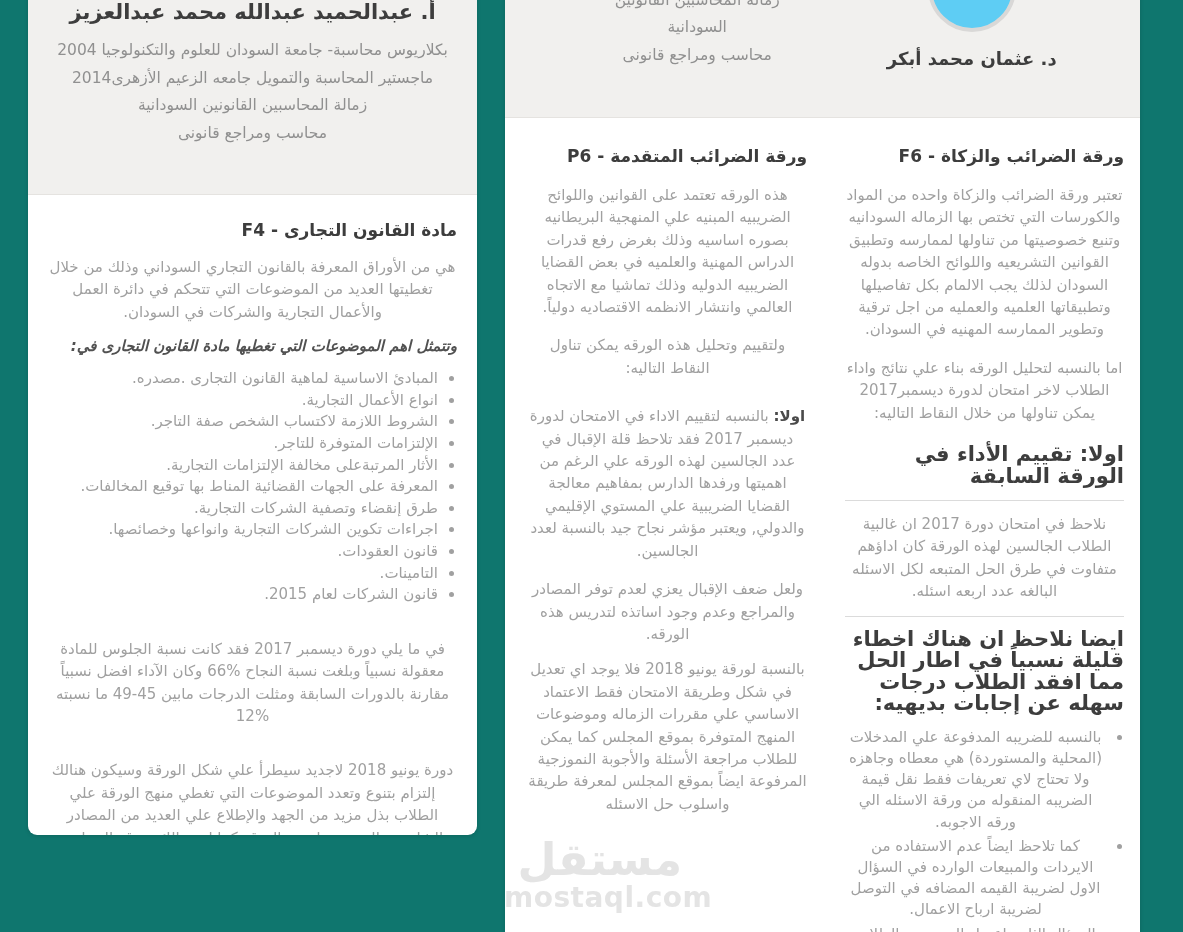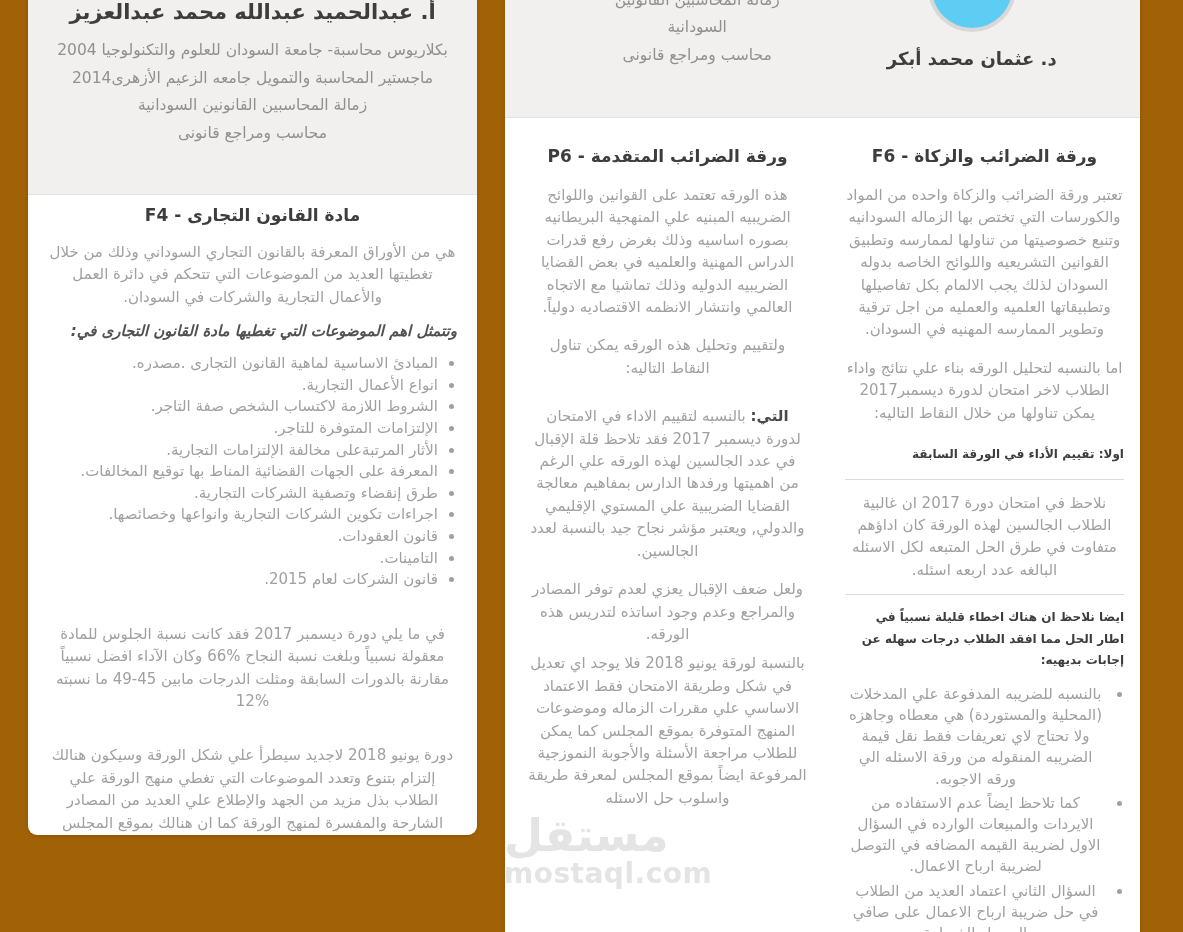--- a/index.html
+++ b/index.html
@@ -1,38 +1,38 @@
 <!DOCTYPE html>
 <html lang="ar" dir="rtl"><head>
 <meta charset="utf-8">
 <style>
   html,body{margin:0;padding:0;background:#f7f6f5;}
   .page{
     position:relative;width:1183px;height:932px;overflow:hidden;
-    background:#a16207;direction:rtl;
+    background:#0f766e;direction:rtl;
     font-family:"DejaVu Sans",sans-serif;
   }
   .card{
     position:absolute;background:#ffffff;border-radius:9px;
     box-shadow:0 1px 4px rgba(0,0,0,.14);overflow:hidden;
   }
   .card-head{background:#f1f0ee;border-bottom:1px solid #e5e3e0;}
 
   
   .card-left{left:28px;top:-162px;width:449px;height:997px;}
   .left-head{
     height:357px;box-sizing:border-box;display:flex;flex-direction:column;
     justify-content:flex-end;align-items:center;padding-bottom:47px;
   }
   .profile-name{font-weight:bold;color:#3d3d3d;margin:0;}
   .left-head .profile-name{font-size:21px;margin-bottom:13px;}
   .cred{font-size:15.5px;color:#909090;line-height:27.5px;margin:0;text-align:center;}
 
-  .left-body{padding:8px 20px 0;}
-  .sec-title{font-size:17px;font-weight:bold;color:#3d3d3d;margin:0;line-height:24px;text-align:center;}
+  .left-body{padding:23px 20px 0;}
+  .sec-title{font-size:17px;font-weight:bold;color:#3d3d3d;margin:0;line-height:24px;text-align:right;}
   .txt{font-size:15px;color:#a0a0a0;line-height:22.4px;margin:14px 0 0;text-align:center;}
   .lead{font-size:15px;font-weight:bold;color:#515151;line-height:22px;margin:12px 0 0;text-align:right;font-style:italic;}
   .list{margin:11px 0 4px;padding:0 19px 0 0;list-style:disc;}
   .list li{font-size:15px;color:#a0a0a0;line-height:21.6px;text-align:right;}
   .gap{margin-top:32px;}
 
   
   .card-main{left:505px;top:-162px;width:635px;height:1320px;}
   .main-head{height:280px;box-sizing:border-box;display:flex;}
   .head-col-id{
@@ -45,33 +45,33 @@
   }
   .head-col-id .profile-name{font-size:18px;}
   .head-col-creds{
     width:47%;display:flex;flex-direction:column;align-items:center;
     justify-content:flex-end;padding-bottom:48px;padding-left:86px;box-sizing:border-box;
   }
   .main-body{display:flex;gap:38px;padding:13px 16px 40px 23px;}
   .main-body .col{flex:1;min-width:0;}
   .col .sec-title{margin-top:13px;}
   .col .txt{margin-top:16px;}
-  .col .txt.tight{margin-top:7px;}
+  .col .txt.tight{margin-top:13px;}
   .col .txt.wide-gap{margin-top:26px;}
   .txt .label{font-weight:bold;color:#4a4a4a;}
-  .subhead{font-size:12px;font-weight:bold;color:#3d3d3d;line-height:21.5px;margin:20px 0 0;text-align:right;}
+  .subhead{font-size:21px;font-weight:bold;color:#3d3d3d;line-height:21.5px;margin:20px 0 0;text-align:right;}
   .subhead.multi{margin-top:12px;}
   hr.divider{border:none;border-top:1px solid #dbdbdb;margin:13px 0 0;}
   .after-hr{margin-top:12px !important;}
   .notes{margin:12px 0 0;padding:0 18px 0 0;list-style:disc;}
   .notes li{font-size:15px;color:#a0a0a0;line-height:21.2px;margin-bottom:3px;text-align:center;}
 
   
   .watermark{
-    position:absolute;left:504px;top:812px;width:178px;text-align:left;
+    position:absolute;left:504px;top:836px;width:178px;text-align:right;
     color:#e4e4e4;pointer-events:none;
   }
   .wm-ar{font-size:45px;font-weight:bold;line-height:48px;}
   .wm-en{font-size:28px;font-weight:bold;line-height:28px;letter-spacing:.5px;direction:ltr;}
 </style>
 </head>
 <body>
 
 <div class="page">
 
@@ -134,21 +134,21 @@
           <li>كما تلاحظ ايضاً عدم الاستفاده من الايردات والمبيعات الوارده في السؤال الاول لضريبة القيمه المضافه في التوصل لضريبة ارباح الاعمال.</li>
           <li>السؤال الثاني اعتماد العديد من الطلاب في حل ضريبة ارباح الاعمال على صافي الربح او الخسارة</li>
 
         </ul>
       </div>
 
       <div class="col">
         <h3 class="sec-title">ورقة الضرائب المتقدمة - P6</h3>
         <p class="txt">هذه الورقه تعتمد على القوانين واللوائح الضريبيه المبنيه علي المنهجية البريطانيه بصوره اساسيه وذلك بغرض رفع قدرات الدراس المهنية والعلميه في بعض القضايا الضريبيه الدوليه وذلك تماشيا مع الاتجاه العالمي وانتشار الانظمه الاقتصاديه دولياً.</p>
         <p class="txt">ولتقييم وتحليل هذه الورقه يمكن تناول النقاط التاليه:</p>
-        <p class="txt wide-gap"><span class="label">التي:</span><span> بالنسبه لتقييم الاداء في الامتحان لدورة ديسمبر 2017 فقد تلاحظ قلة الإقبال في عدد الجالسين لهذه الورقه علي الرغم من اهميتها ورفدها الدارس بمفاهيم معالجة القضايا الضريبية علي المستوي الإقليمي والدولي, ويعتبر مؤشر نجاح جيد بالنسبة لعدد الجالسين.</span></p>
+        <p class="txt wide-gap"><span class="label">اولا:</span><span> بالنسبه لتقييم الاداء في الامتحان لدورة ديسمبر 2017 فقد تلاحظ قلة الإقبال في عدد الجالسين لهذه الورقه علي الرغم من اهميتها ورفدها الدارس بمفاهيم معالجة القضايا الضريبية علي المستوي الإقليمي والدولي, ويعتبر مؤشر نجاح جيد بالنسبة لعدد الجالسين.</span></p>
         <p class="txt">ولعل ضعف الإقبال يعزي لعدم توفر المصادر والمراجع وعدم وجود اساتذه لتدريس هذه الورقه.</p>
         <p class="txt tight">بالنسبة لورقة يونيو 2018 فلا يوجد اي تعديل في شكل وطريقة الامتحان فقط الاعتماد الاساسي علي مقررات الزماله وموضوعات المنهج المتوفرة بموقع المجلس كما يمكن للطلاب مراجعة الأسئلة والأجوبة النموزجية المرفوعة ايضاً بموقع المجلس لمعرفة طريقة واسلوب حل الاسئله</p>
       </div>
 
     </div>
   </section>
 
   <div class="watermark">
     <div class="wm-ar">مستقل</div>
     <div class="wm-en">mostaql.com</div>

